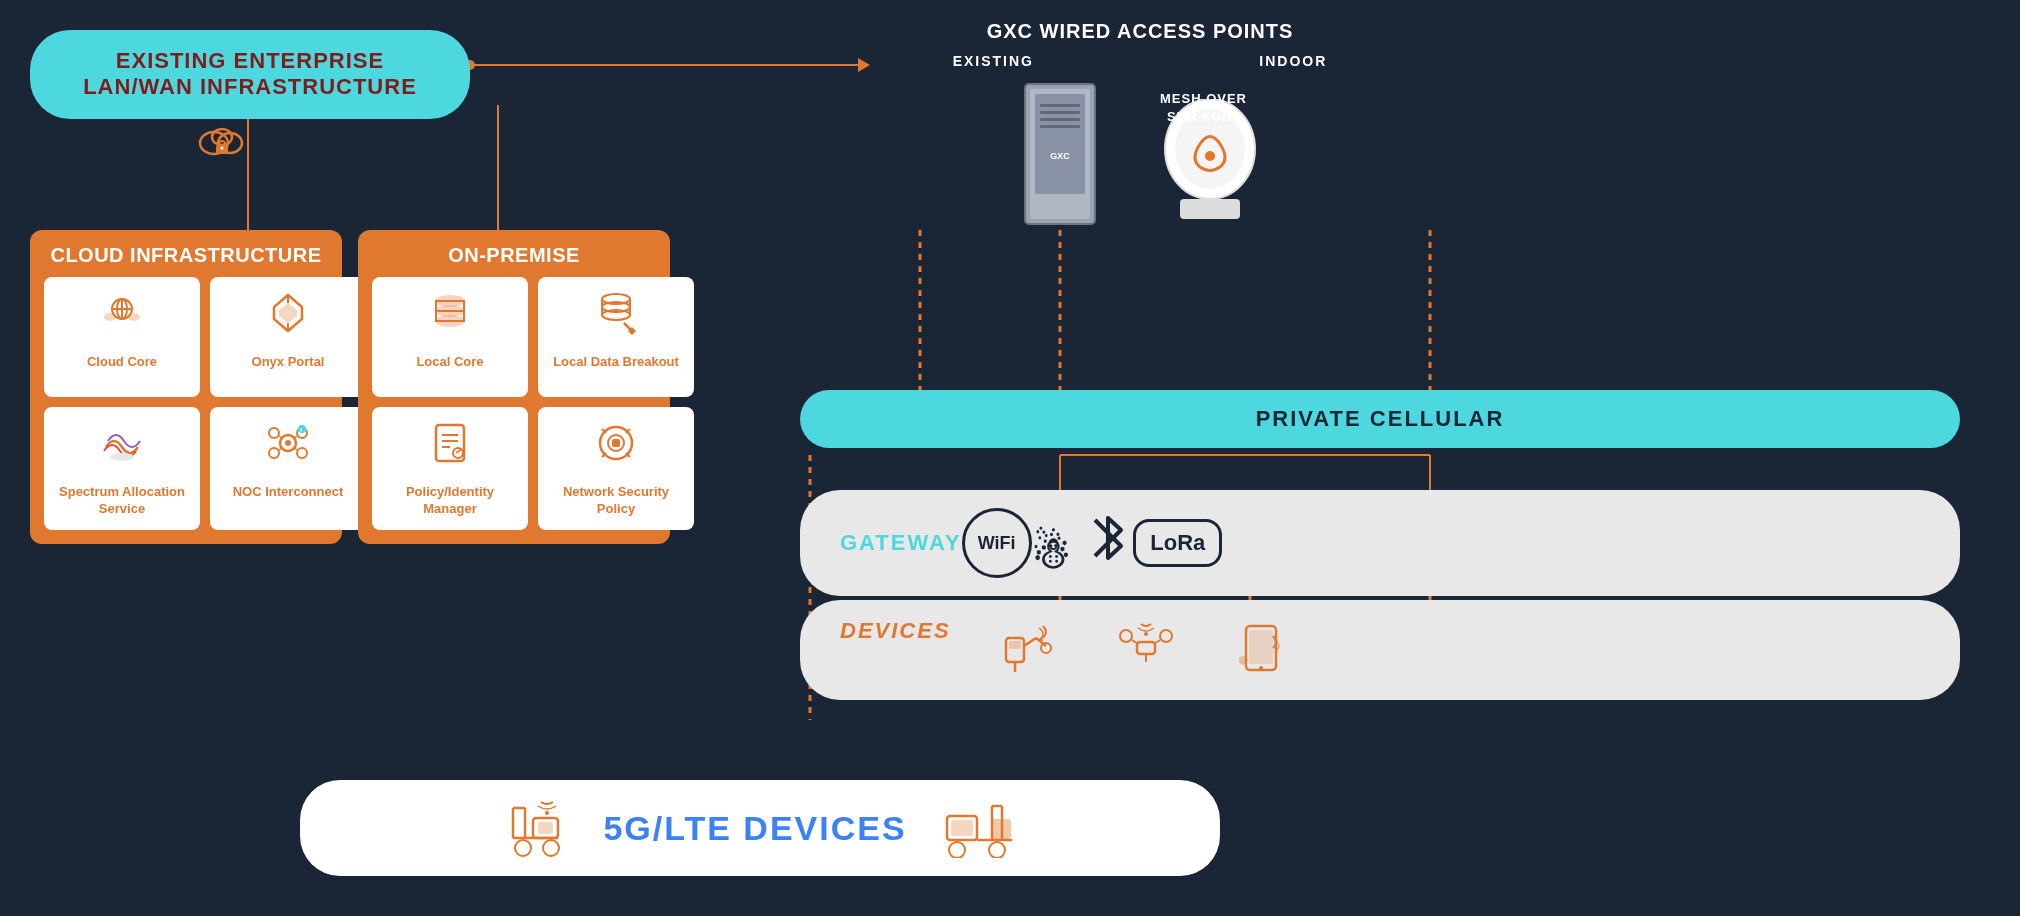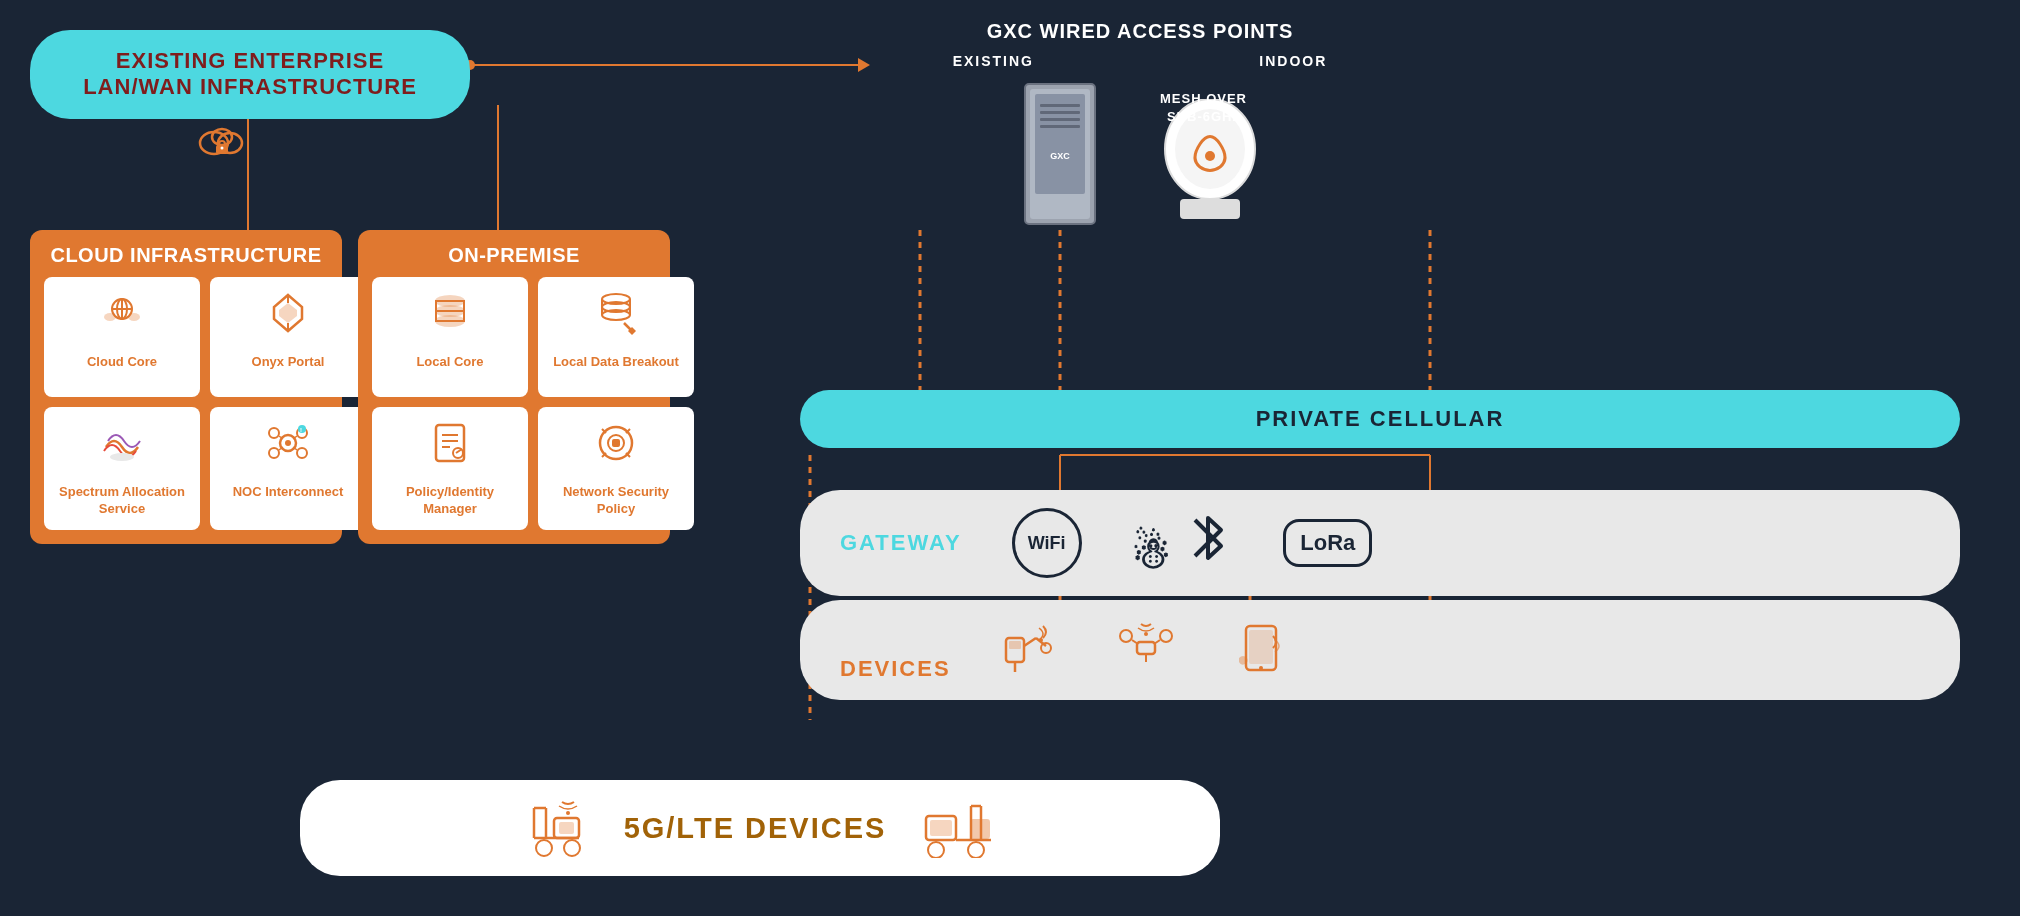--- a/index.html
+++ b/index.html
@@ -109,21 +109,20 @@
     .gateway-row {
       position: absolute;
       top: 490px;
       left: 800px;
       right: 60px;
       background: #e8e8e8;
       border-radius: 40px;
       padding: 18px 40px;
       display: flex;
       align-items: center;
-      gap: 50px;
     }
     .gateway-label {
       font-size: 22px;
       font-weight: 900;
       color: #4dd8e0;
       letter-spacing: 2px;
     }
     .tech-badge {
       font-size: 26px;
       font-weight: 900;
@@ -148,22 +147,23 @@
     
     .devices-row {
       position: absolute;
       top: 600px;
       left: 800px;
       right: 60px;
       background: #e8e8e8;
       border-radius: 40px;
       padding: 18px 40px;
       display: flex;
-      align-items: flex-end;
+      align-items: flex-start;
       gap: 50px;
+      font-style: italic;
     }
     .devices-label {
       font-size: 22px;
       font-weight: 900;
       color: #e07830;
       letter-spacing: 2px;
     }
 
     
     .five-g-bar {
@@ -173,23 +173,23 @@
       right: 800px;
       background: white;
       border-radius: 40px;
       padding: 18px 40px;
       display: flex;
       align-items: center;
       justify-content: center;
       gap: 30px;
     }
     .five-g-label {
-      font-size: 29px;
-      font-weight: 900;
-      color: #a16207;
+      font-size: 34px;
+      font-weight: 900;
+      color: #3b82f6;
       letter-spacing: 2px;
     }
 
     
     .lines-overlay {
       position: absolute;
       top: 0;
       left: 0;
       width: 2020px;
       height: 916px;

